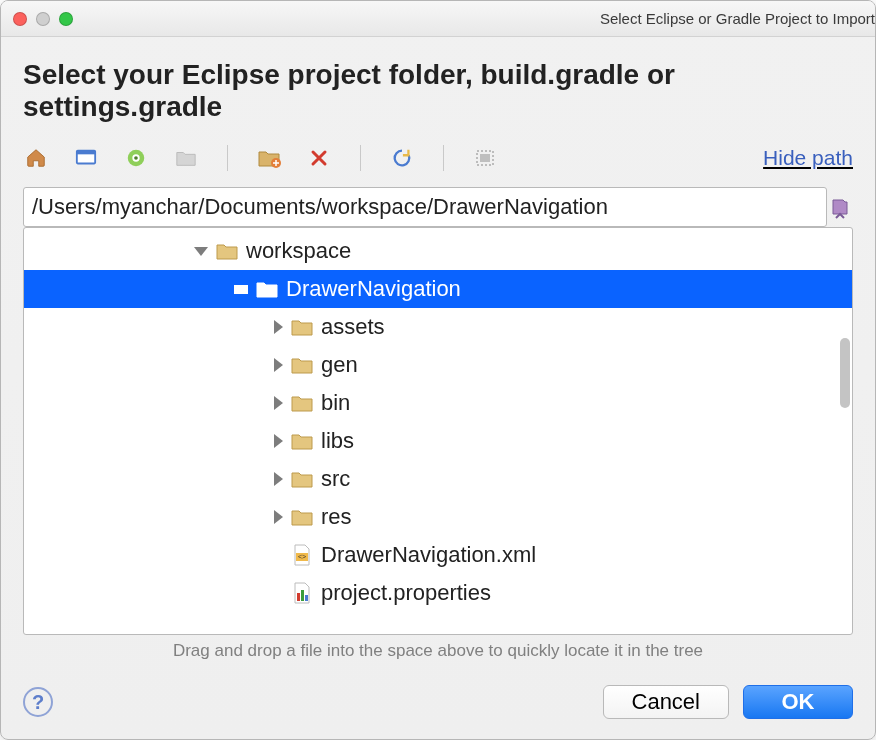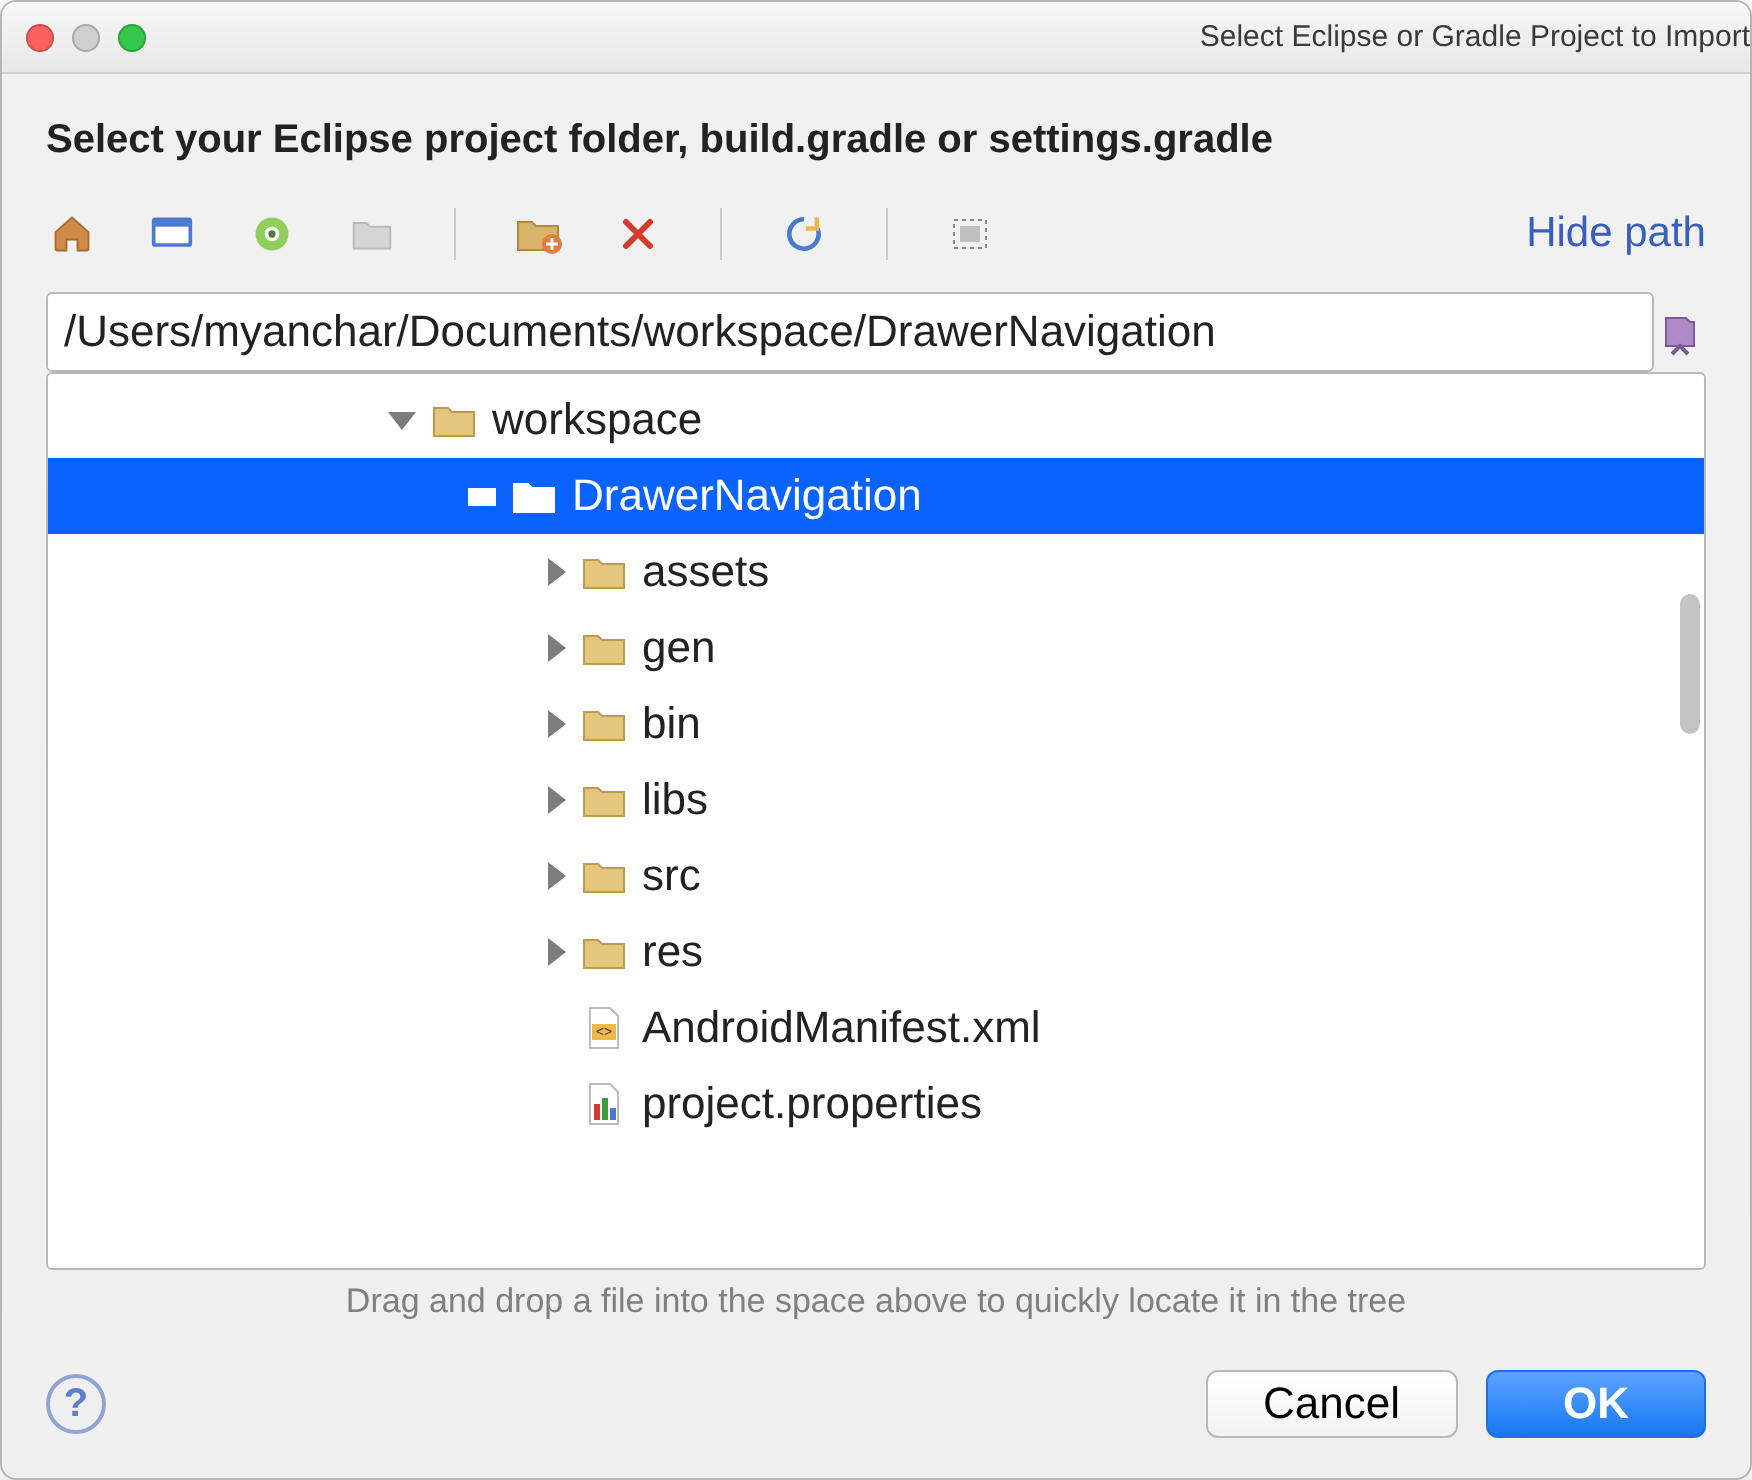--- a/index.html
+++ b/index.html
@@ -15,23 +15,23 @@
   .titlebar {
     height: 36px; display:flex; align-items:center; position:relative;
     background: linear-gradient(#f7f7f7,#e8e8e8);
     border-bottom:1px solid #d2d2d2;
   }
   .traffic { display:flex; gap:9px; margin-left:12px; }
   .dot { width:14px; height:14px; border-radius:50%; border:1px solid rgba(0,0,0,.18);}
   .dot.red{background:#fc615d;} .dot.yellow{background:#cfcfcf;} .dot.green{background:#34c749;}
   .title { position:absolute; left:0; right:0; text-align:right; font-size:15px; color:#3a3a3a; font-weight:500; pointer-events:none;}
   .content { flex:1; display:flex; flex-direction:column; padding: 18px 22px 14px; }
-  .heading { font-size:20px; color:#222; font-weight:600; margin: 4px 0 18px; }
+  .heading { font-size:28px; color:#222; font-weight:600; margin: 4px 0 18px; }
   .toolbar {
-    height:34px; display:flex; align-items:center; gap:24px;
+    height:34px; display:flex; align-items:center; gap:24px;text-decoration:underline;
   }
   .toolbar .sep { width:1px; height:26px; background:#c9c9c9; margin:0 4px;}
   .tb-btn { width:26px; height:26px; display:flex; align-items:center; justify-content:center; border-radius:3px; cursor:pointer;}
   .link { color:#395fbd; font-size:21px; margin-left:auto; cursor:pointer; }
   .path-row { display:flex; align-items:center; gap:0; margin-top:12px; }
   .path-input {
     flex:1; height:40px; border:1px solid #b9b9b9; border-radius:3px;
     background:#fff; font-size:22px; padding:0 8px; color:#222;
   }
   .hist-btn{ width:26px; height:32px; display:flex; align-items:center; justify-content:center; cursor:pointer;}
@@ -228,21 +228,21 @@
             <li class="row">
               <span class="indent" style="width:250px"></span>
               <span class="no-tri"></span>
               <span class="icon-slot">
                 <svg width="22" height="24" viewBox="0 0 22 24">
                   <path d="M4 2h10l4 4v16H4z" fill="#fff" stroke="#bcbcbc"></path>
                   <rect x="5" y="10" width="12" height="8" fill="#f0b94a"></rect>
                   <text x="11" y="16" text-anchor="middle" font-size="7" fill="#333" font-family="Arial">&lt;&gt;</text>
                 </svg>
               </span>
-              <span class="label">AndroidManifest.xml</span>
+              <span class="label">DrawerNavigation.xml</span>
             </li>
             <li class="row">
               <span class="indent" style="width:250px"></span>
               <span class="no-tri"></span>
               <span class="icon-slot">
                 <svg width="22" height="24" viewBox="0 0 22 24">
                   <path d="M4 2h10l4 4v16H4z" fill="#fff" stroke="#bcbcbc"></path>
                   <rect x="6" y="12" width="3" height="8" fill="#d23b2e"></rect>
                   <rect x="10" y="9" width="3" height="11" fill="#3a9d3a"></rect>
                   <rect x="14" y="14" width="3" height="6" fill="#4a7bd0"></rect>

